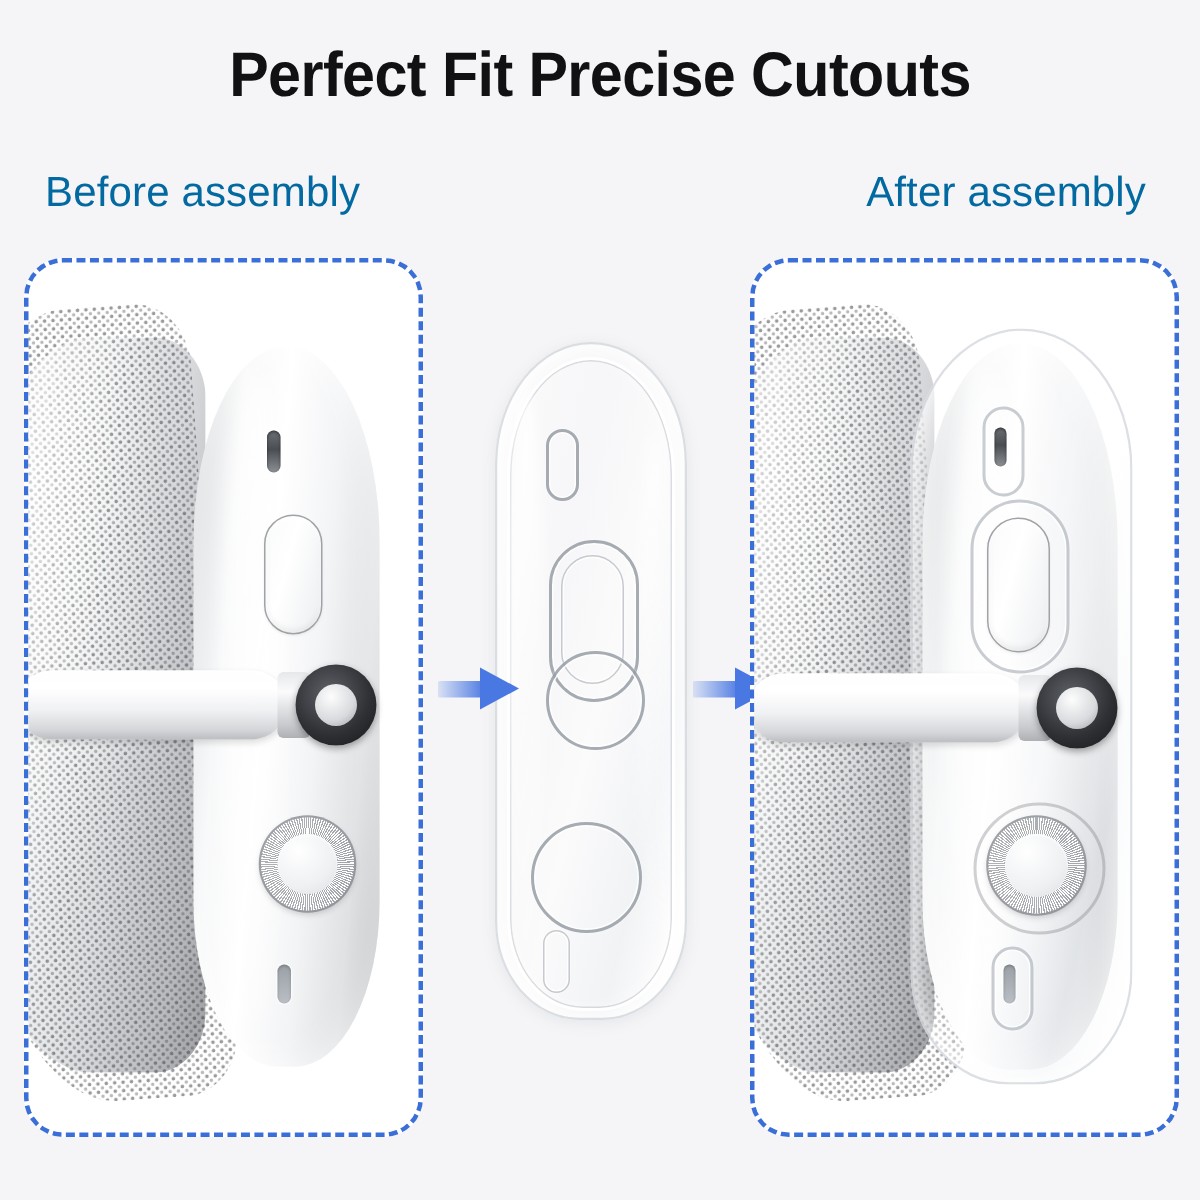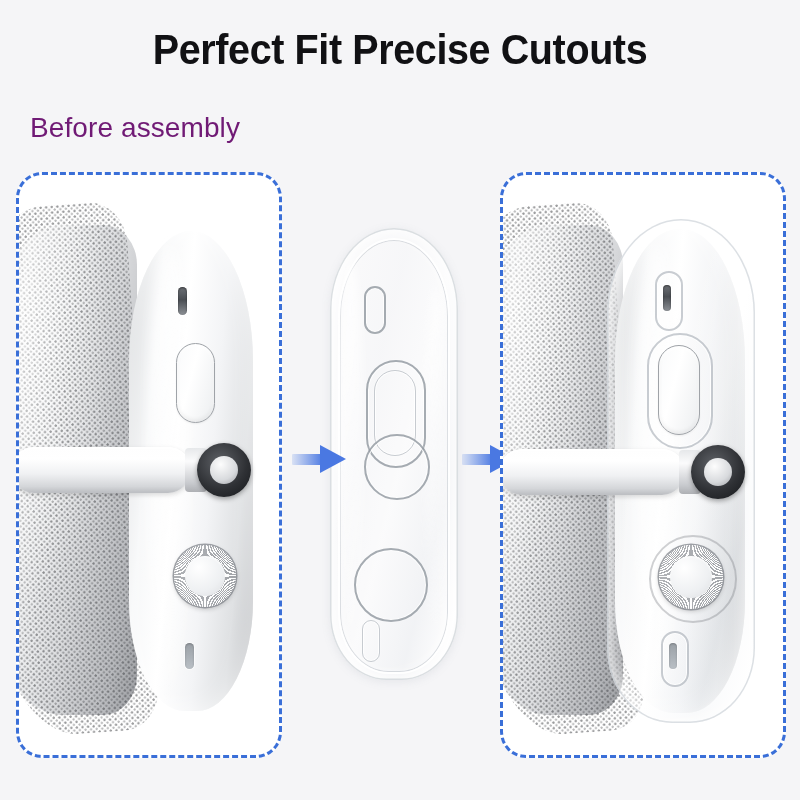--- a/index.html
+++ b/index.html
@@ -16,21 +16,21 @@
     position:absolute;left:0;top:28px;width:800px;
     text-align:center;
     font-size:42px;font-weight:700;letter-spacing:-.4px;
     color:#111114;line-height:1.05;
     transform:scaleX(.94);
   }
 
   
   .caption{
     position:absolute;top:112px;
-    font-size:28px;font-weight:400;color:#701a75;
+    font-size:28px;font-weight:400;color:#0369a1;
     letter-spacing:.1px;white-space:nowrap;
   }
   .caption.left{left:30px;}
   .caption.right{right:36px;}
 
   
   .panel{
     position:absolute;
     border:3px dashed #3a6fd8;
     border-radius:26px;
@@ -217,20 +217,21 @@
   }
 </style>
 </head>
 <body>
 
 <div class="stage">
 
   <div class="title">Perfect Fit Precise Cutouts</div>
 
   <div class="caption left">Before assembly</div>
+  <div class="caption right">After assembly</div>
 
   <div class="panel panel-left">
     <div class="panel-clip">
 
       <div class="cushion" style="left:-34px;top:50px;width:152px;height:490px;
                   border-radius:76px 34px 34px 76px/150px 40px 40px 150px;"></div>
 
       <div class="cup" style="left:110px;top:56px;width:124px;height:480px;
                   border-radius:62px 62px 56px 56px/130px 130px 110px 110px;">
         <div class="cup-gloss"></div>

